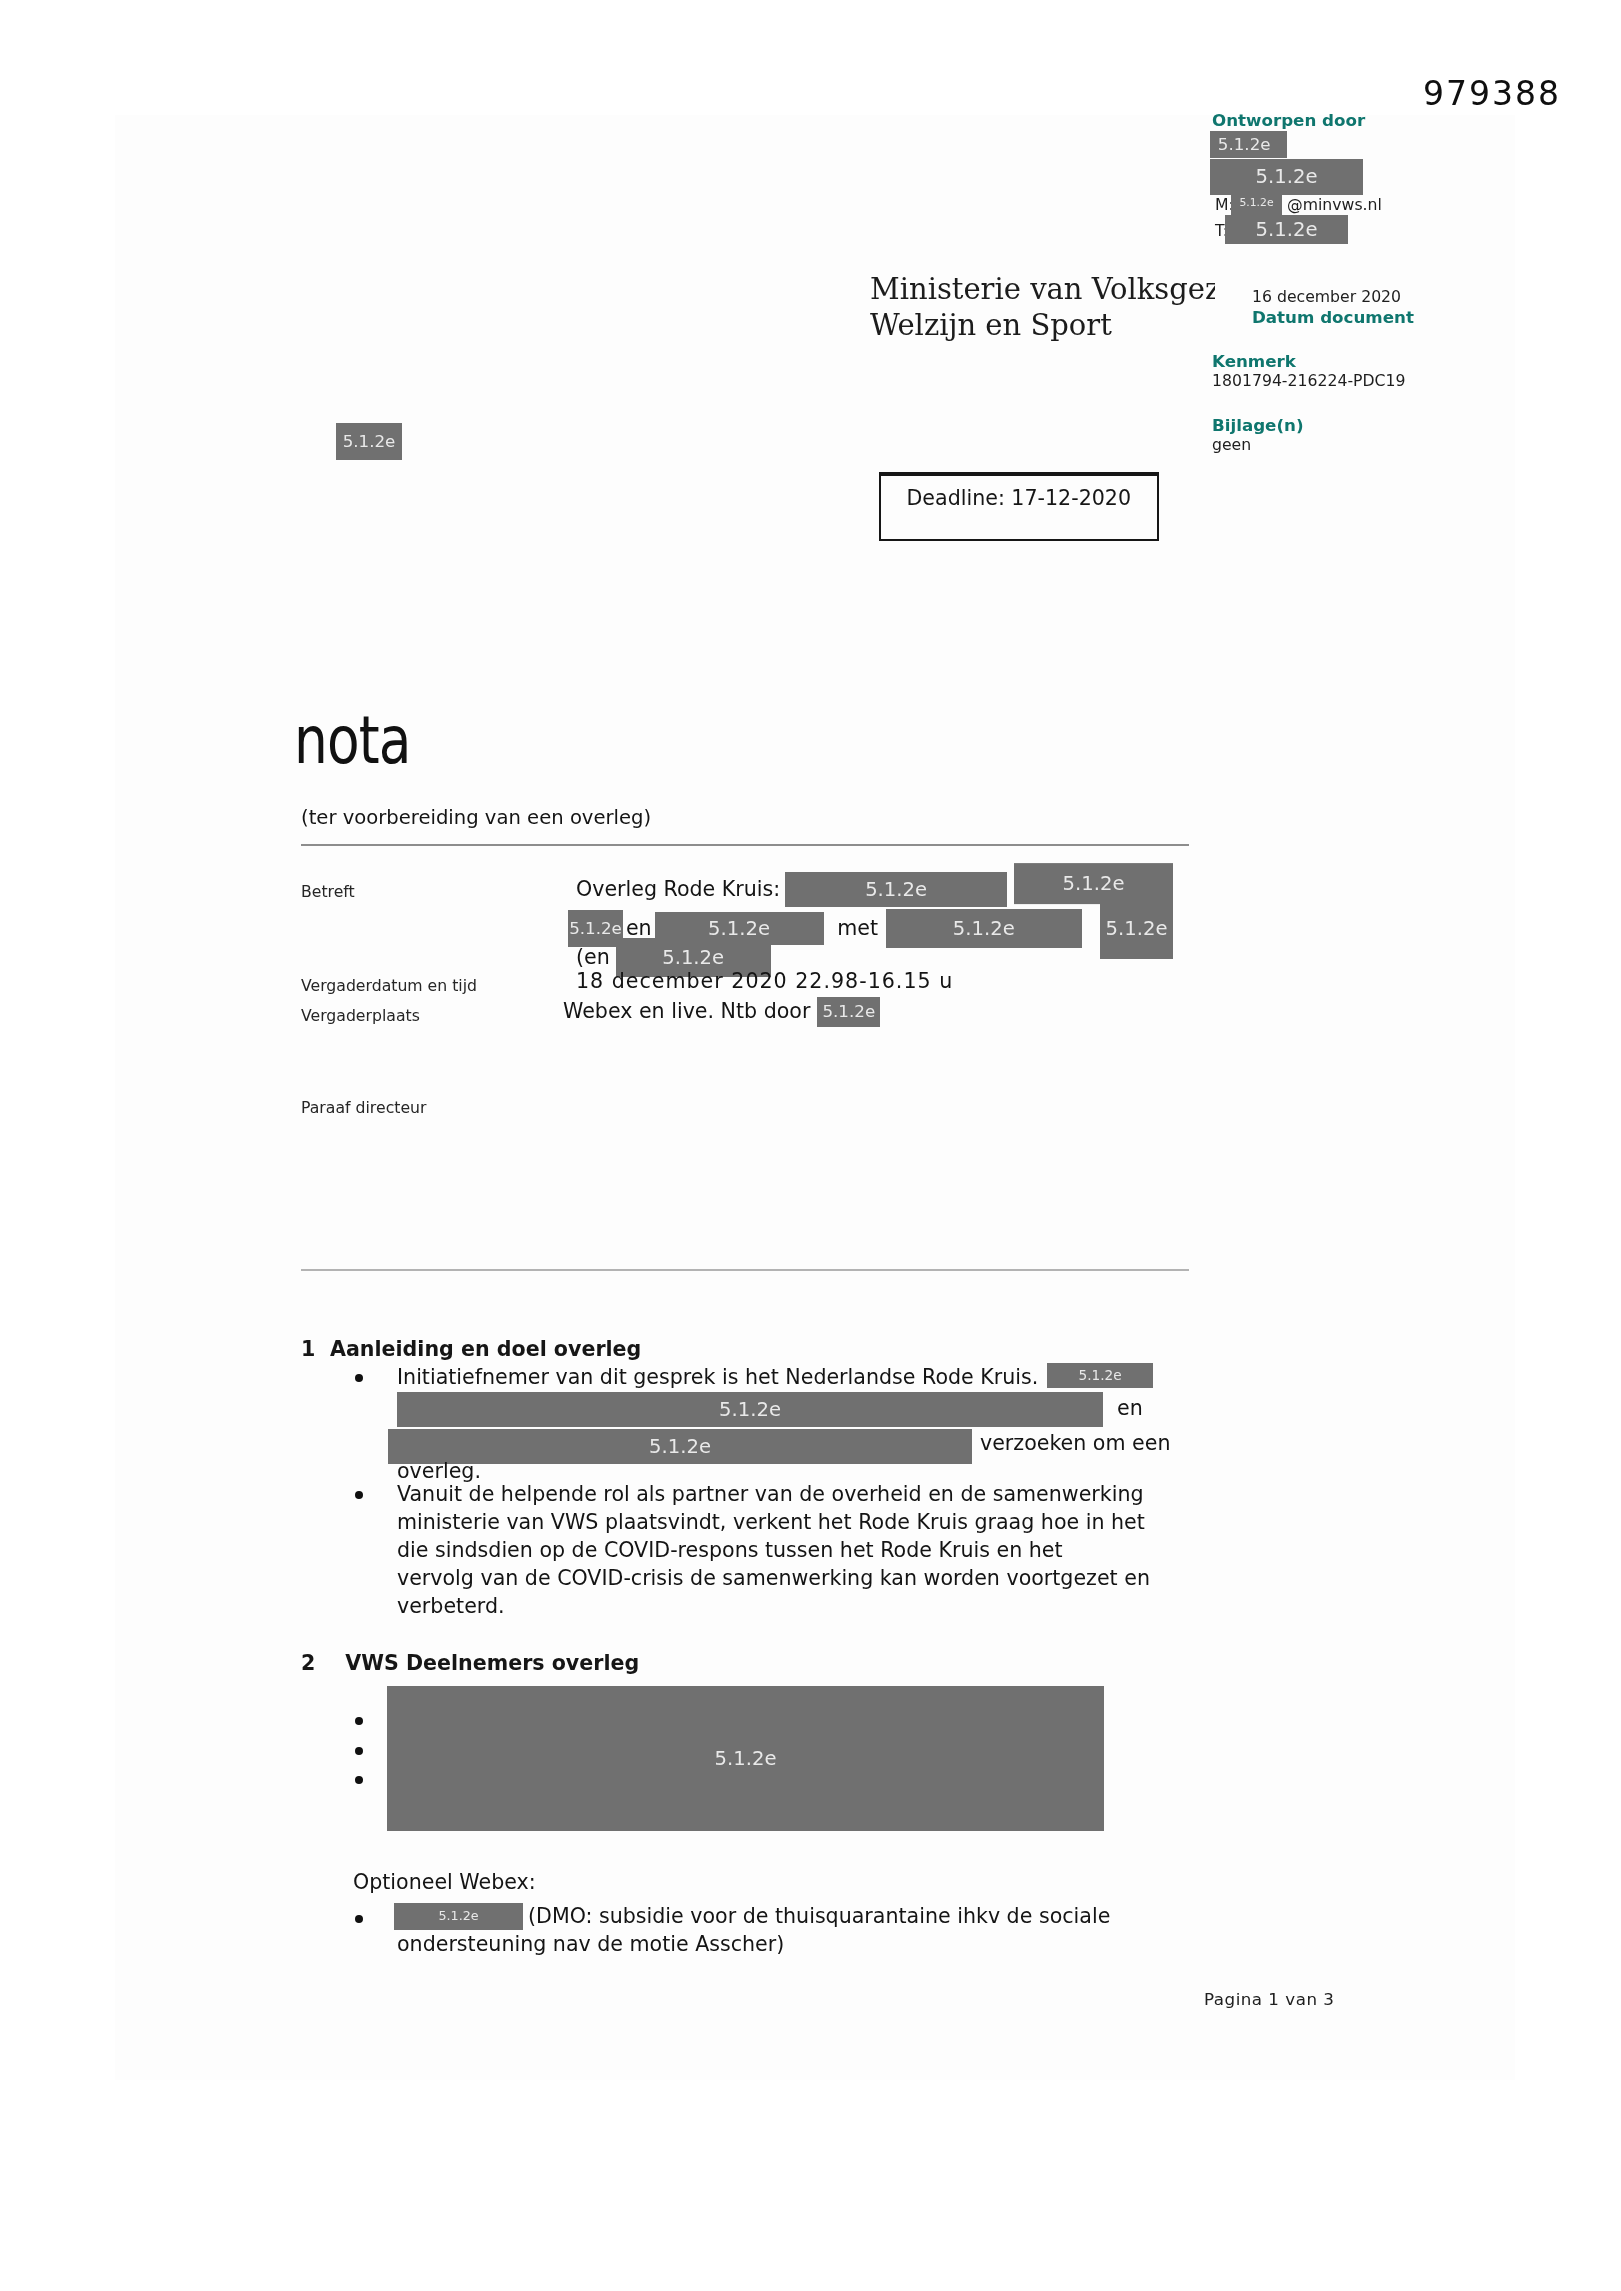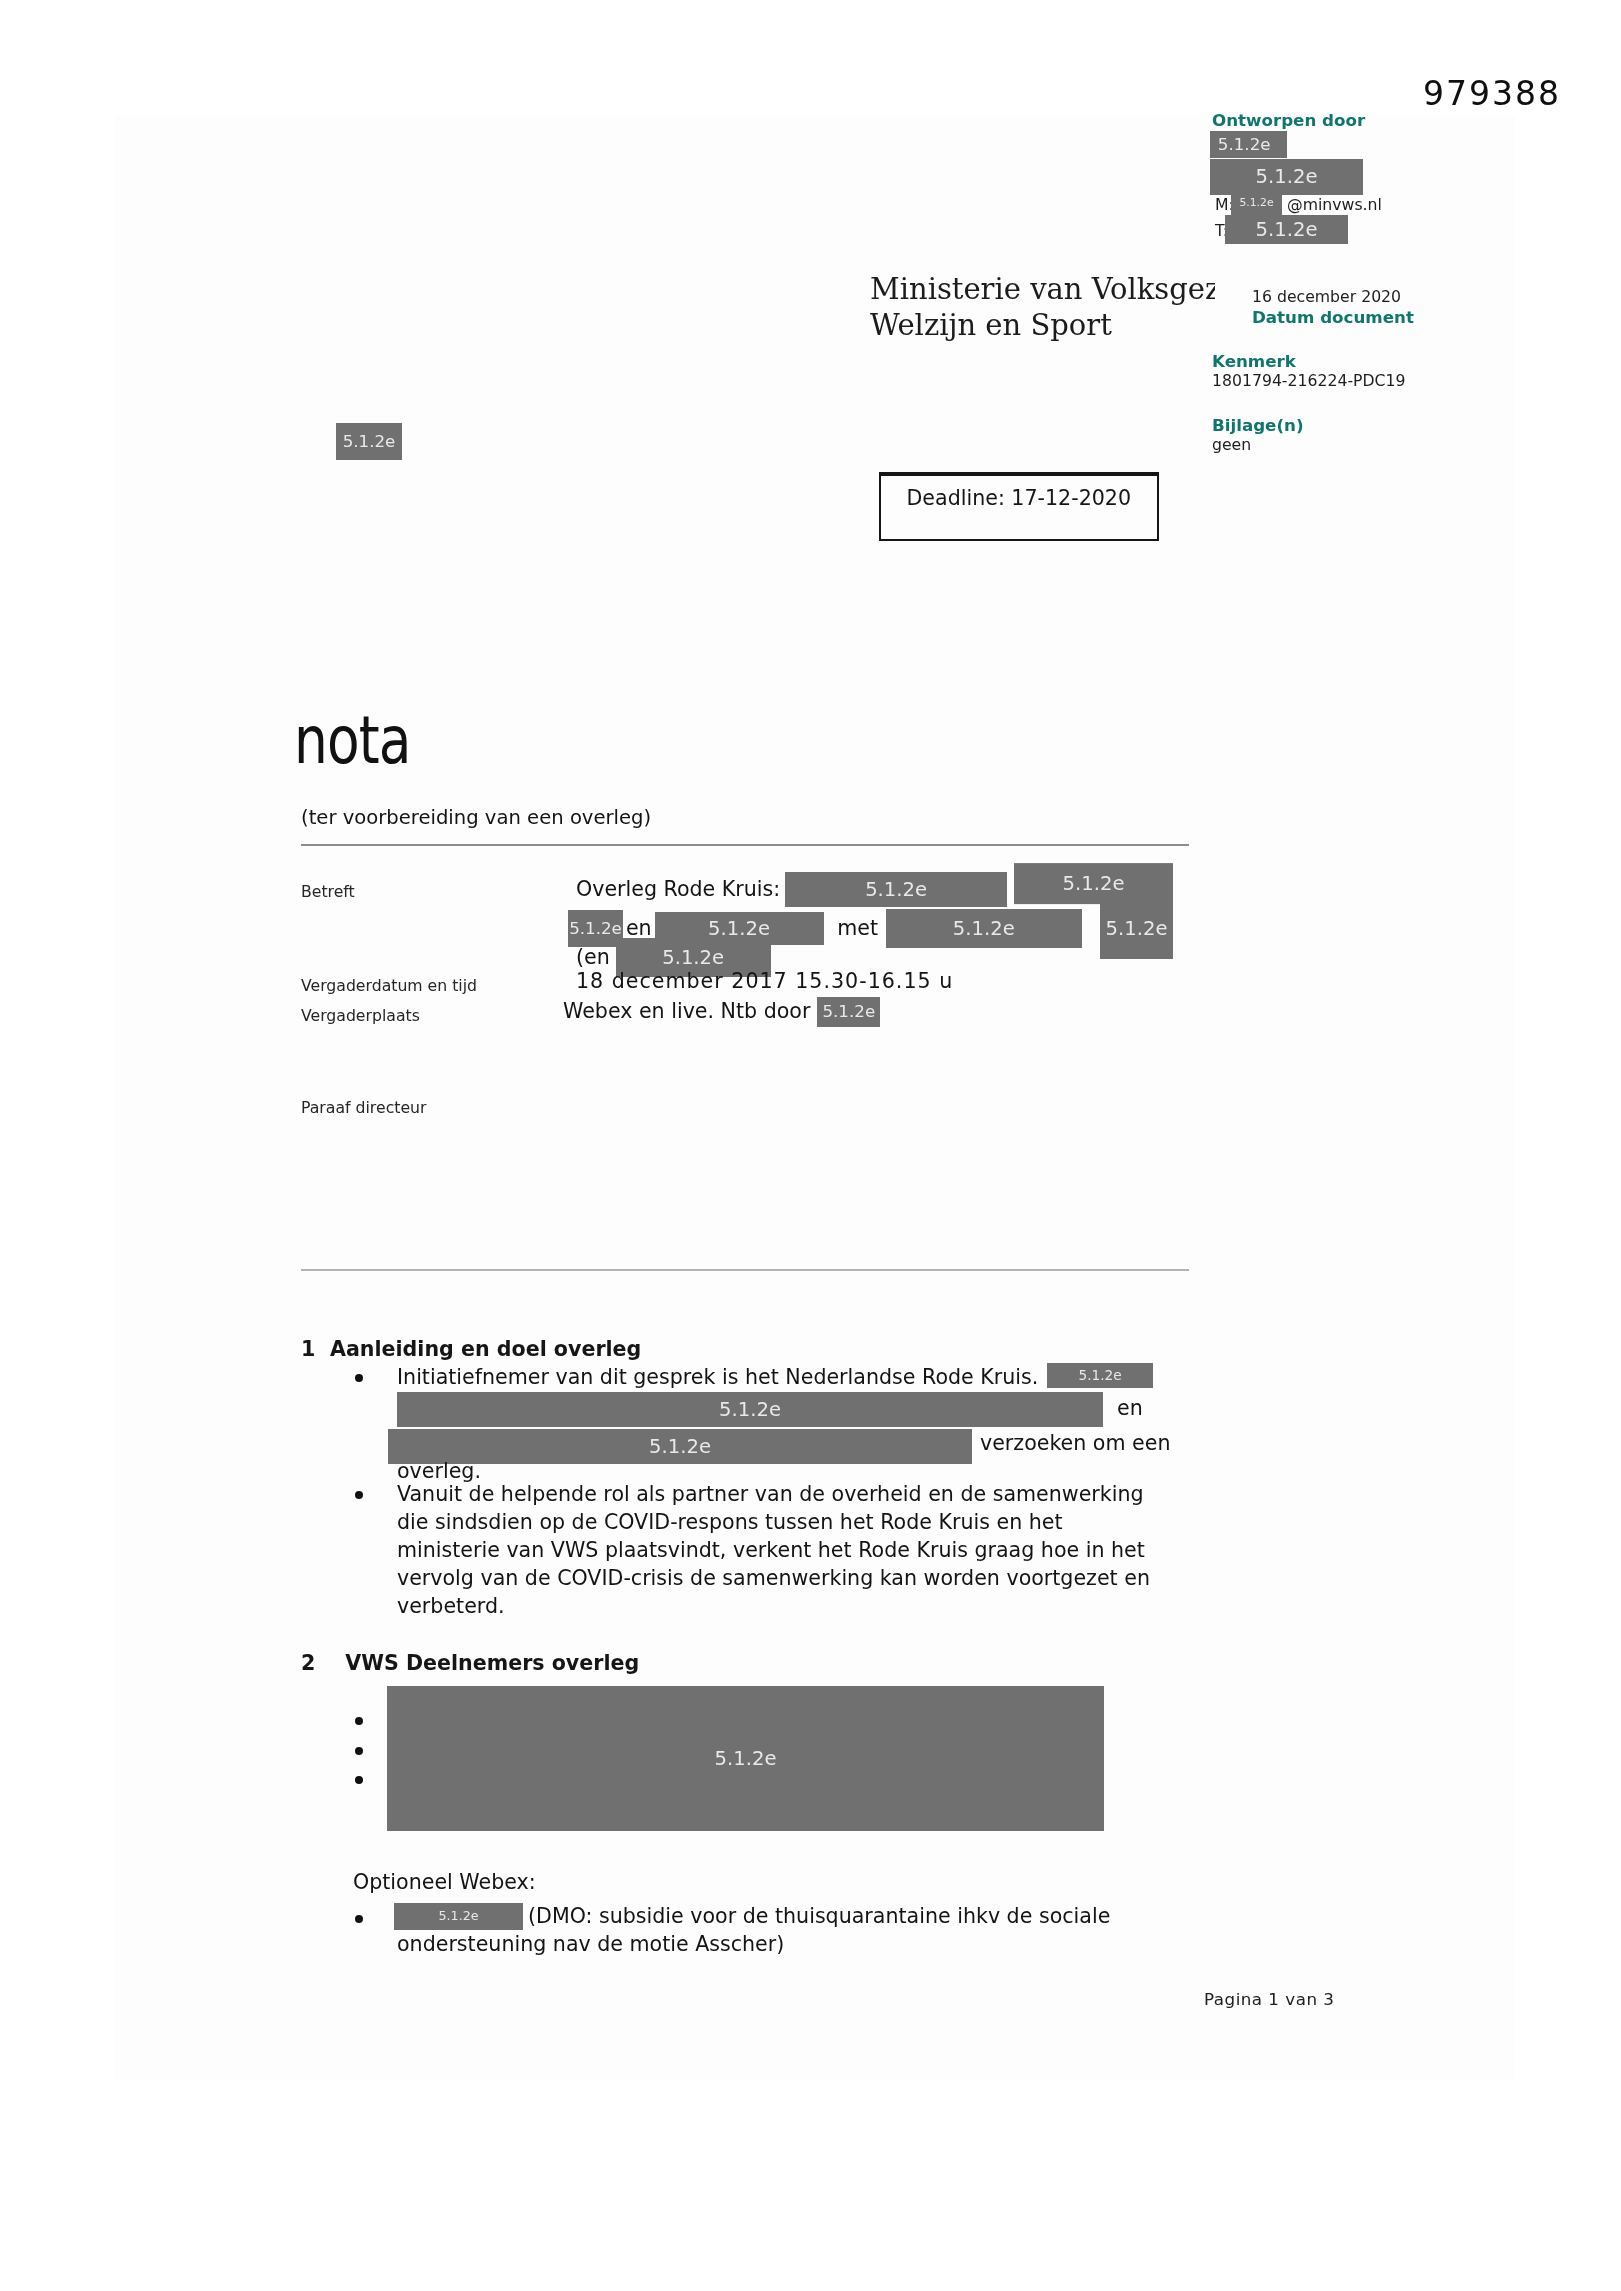--- a/index.html
+++ b/index.html
@@ -104,21 +104,21 @@
   </div>
 
   <div class="abs row" style="left:576px;top:937px;height:41px;">
     <span class="body">(en</span>
     <span class="redbox" style="width:155px;height:39px;margin-left:5.9px;">
       <span>5.1.2e</span>
     </span>
   </div>
 
   <div class="abs lbl" style="left:301px;top:976px;">Vergaderdatum en tijd</div>
-  <div class="abs body" style="left:576px;top:969px;letter-spacing:1px;">18 december 2017 15.30-16.15 u</div>
+  <div class="abs body" style="left:576px;top:969px;letter-spacing:1px;">18 december 2020 22.98-16.15 u</div>
 
   <div class="abs lbl" style="left:301px;top:1006px;">Vergaderplaats</div>
   <div class="abs row" style="left:563px;top:995px;height:33px;">
     <span class="body">Webex en live. Ntb door</span>
     <span class="redbox" style="width:63px;height:30px;font-size:16.7px;margin-left:6.9px;">
       <span>5.1.2e</span>
     </span>
   </div>
 
   <div class="abs lbl" style="left:301px;top:1098px;">Paraaf directeur</div>
@@ -143,22 +143,22 @@
   <div class="abs body" style="left:1117px;top:1396px;">en</div>
   <div class="abs redbox" style="left:388px;top:1429px;width:584px;height:35px;">
     <span>5.1.2e</span>
   </div>
   <div class="abs body" style="left:980px;top:1431px;">verzoeken om een</div>
   <div class="abs body" style="left:397px;top:1459px;">overleg.</div>
 
   <div class="abs dot" style="left:355px;top:1491px;"></div>
   <div class="abs" style="left:397px;top:1480px;line-height:28px;">
     <div class="body" style="line-height:28px;">Vanuit de helpende rol als partner van de overheid en de samenwerking</div>
+    <div class="body" style="line-height:28px;">ministerie van VWS plaatsvindt, verkent het Rode Kruis graag hoe in het</div>
     <div class="body" style="line-height:28px;">die sindsdien op de COVID-respons tussen het Rode Kruis en het</div>
-    <div class="body" style="line-height:28px;">ministerie van VWS plaatsvindt, verkent het Rode Kruis graag hoe in het</div>
     <div class="body" style="line-height:28px;">vervolg van de COVID-crisis de samenwerking kan worden voortgezet en</div>
     <div class="body" style="line-height:28px;">verbeterd.</div>
   </div>
 
   <div class="abs row" style="left:301px;top:1651px;">
     <span class="bold" style="font-size:20.6px;">2</span>
     <span class="bold" style="font-size:20.6px;margin-left:30px;white-space:nowrap;">VWS Deelnemers overleg</span>
   </div>
 
   <div class="abs dot" style="left:355px;top:1717px;"></div>

